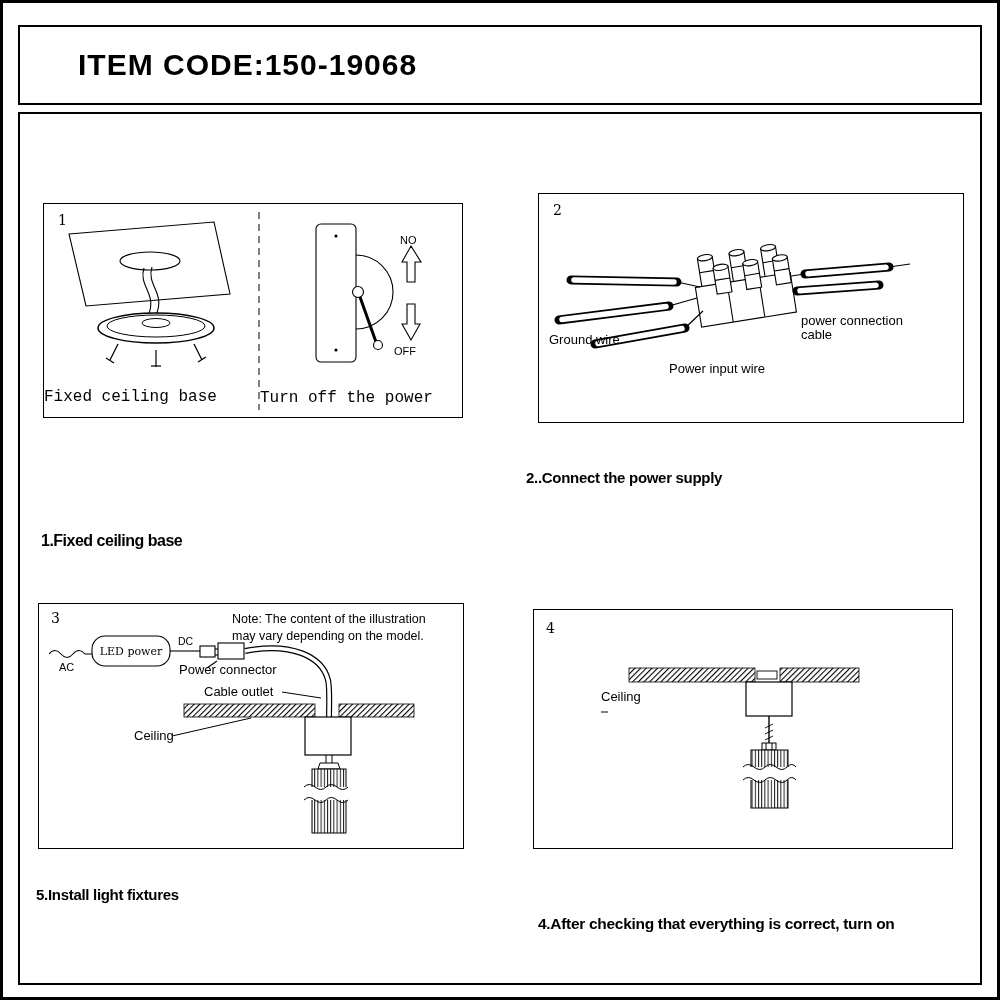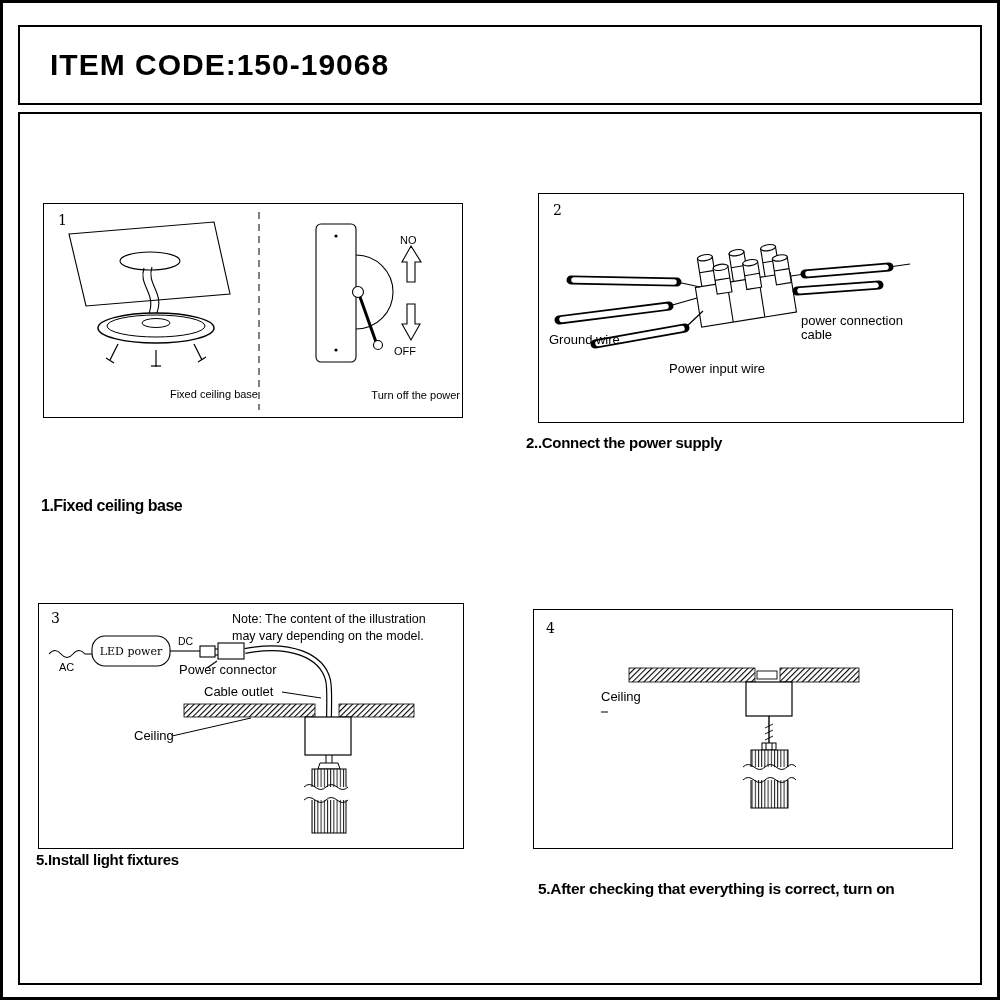--- a/index.html
+++ b/index.html
@@ -1,27 +1,27 @@
 <!DOCTYPE html>
 <html><head>
 <meta charset="utf-8">
 <style>
   * { margin:0; padding:0; box-sizing:border-box; }
   html,body { background:#ffffff; }
   body { font-family:"Liberation Sans", sans-serif; color:#000; }
   .page { position:relative; width:1000px; height:1000px; background:#fff; border:3px solid #000; overflow:hidden; }
   .box { position:absolute; border:2px solid #000; background:#fff; }
-  .header-box { left:15px; top:22px; width:964px; height:80px; display:flex; align-items:center; padding-left:30px; }
+  .header-box { left:15px; top:22px; width:964px; height:80px; display:flex; align-items:center; padding-left:58px; }
   .header-title { font-size:30px; font-weight:bold; letter-spacing:1px; }
   .main-box { left:15px; top:109px; width:964px; height:873px; }
   .panel { position:absolute; border:1px solid #000; background:#fff; }
   .panel svg { position:absolute; left:0; top:0; display:block; }
   .panel-number { position:absolute; font-family:"DejaVu Serif", serif; font-size:14px; }
-  .caption { position:absolute; font-size:11px; text-align:right; white-space:nowrap; }
-  .step-title { position:absolute; font-weight:bold; font-size:15px; letter-spacing:-0.3px; white-space:nowrap; }
+  .caption { position:absolute; font-size:16px; text-align:left; white-space:nowrap;font-family:Liberation Mono, monospace; }
+  .step-title { position:absolute; font-weight:bold; font-size:15px; letter-spacing:-0.3px; white-space:nowrap;margin-top:35px; }
   .step-title.small { font-size:16px; letter-spacing:-0.5px; }
   .step-title.two-line { white-space:normal; width:445px; line-height:22px; font-size:15.5px; }
   svg text { font-family:"Liberation Sans", sans-serif; fill:#000; }
 </style>
 </head>
 <body>
 
 <div class="page">
 
   <div class="box header-box">
@@ -212,16 +212,16 @@
         <path d="M209,170 q 5,-5 11,0 t 11,0 t 11,0 t 11,0 t 9,0" fill="none"></path>
       </g>
       <text x="67" y="91" font-size="13">Ceiling</text>
       <line x1="67" y1="102" x2="74" y2="102" stroke="#000" stroke-width="1"></line>
     </svg>
     <div class="panel-number" style="left:12px;top:10px;">4</div>
   </div>
 
   <div class="step-title" style="left:33px;top:848px;">5.Install light fixtures</div>
   <div class="step-title two-line" style="left:535px;top:875px;">
-    <div>5.After checking that everything is correct, turn on</div>
+    <div>4.After checking that everything is correct, turn on</div>
   </div>
 
 </div>
 
 </body></html>

